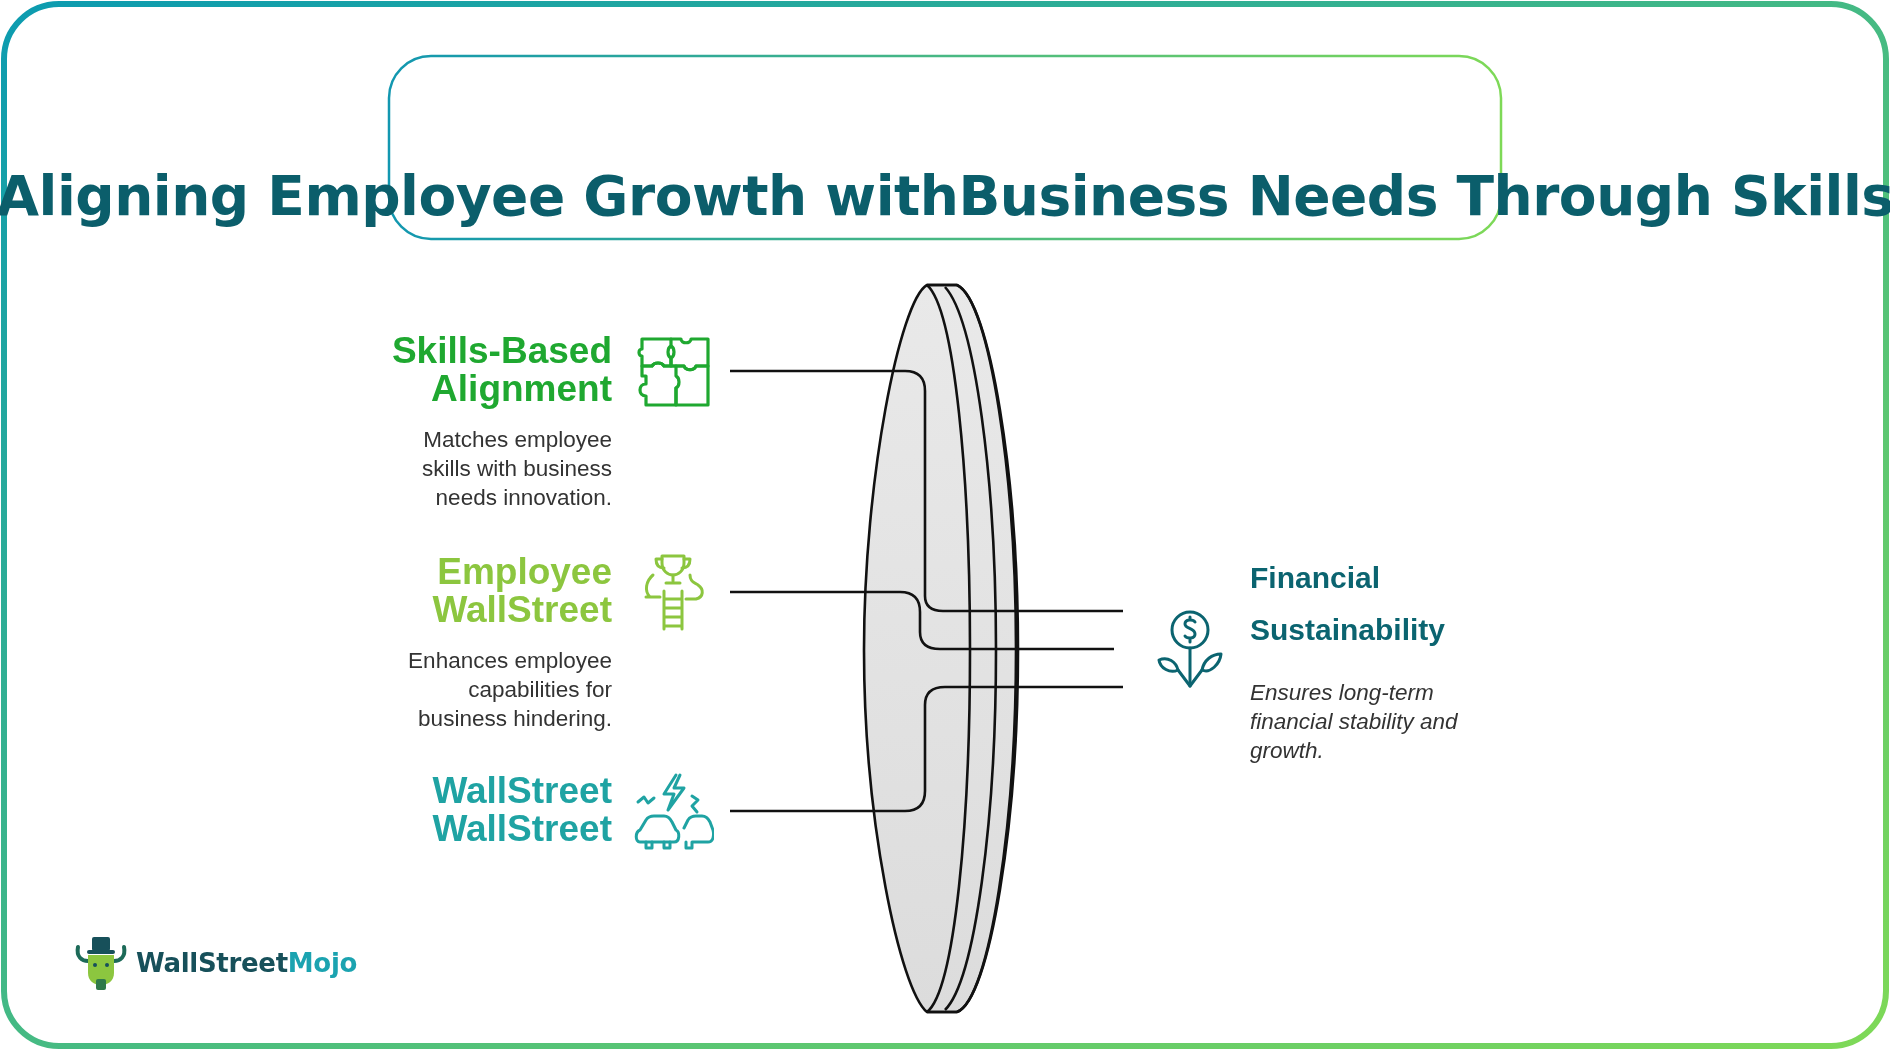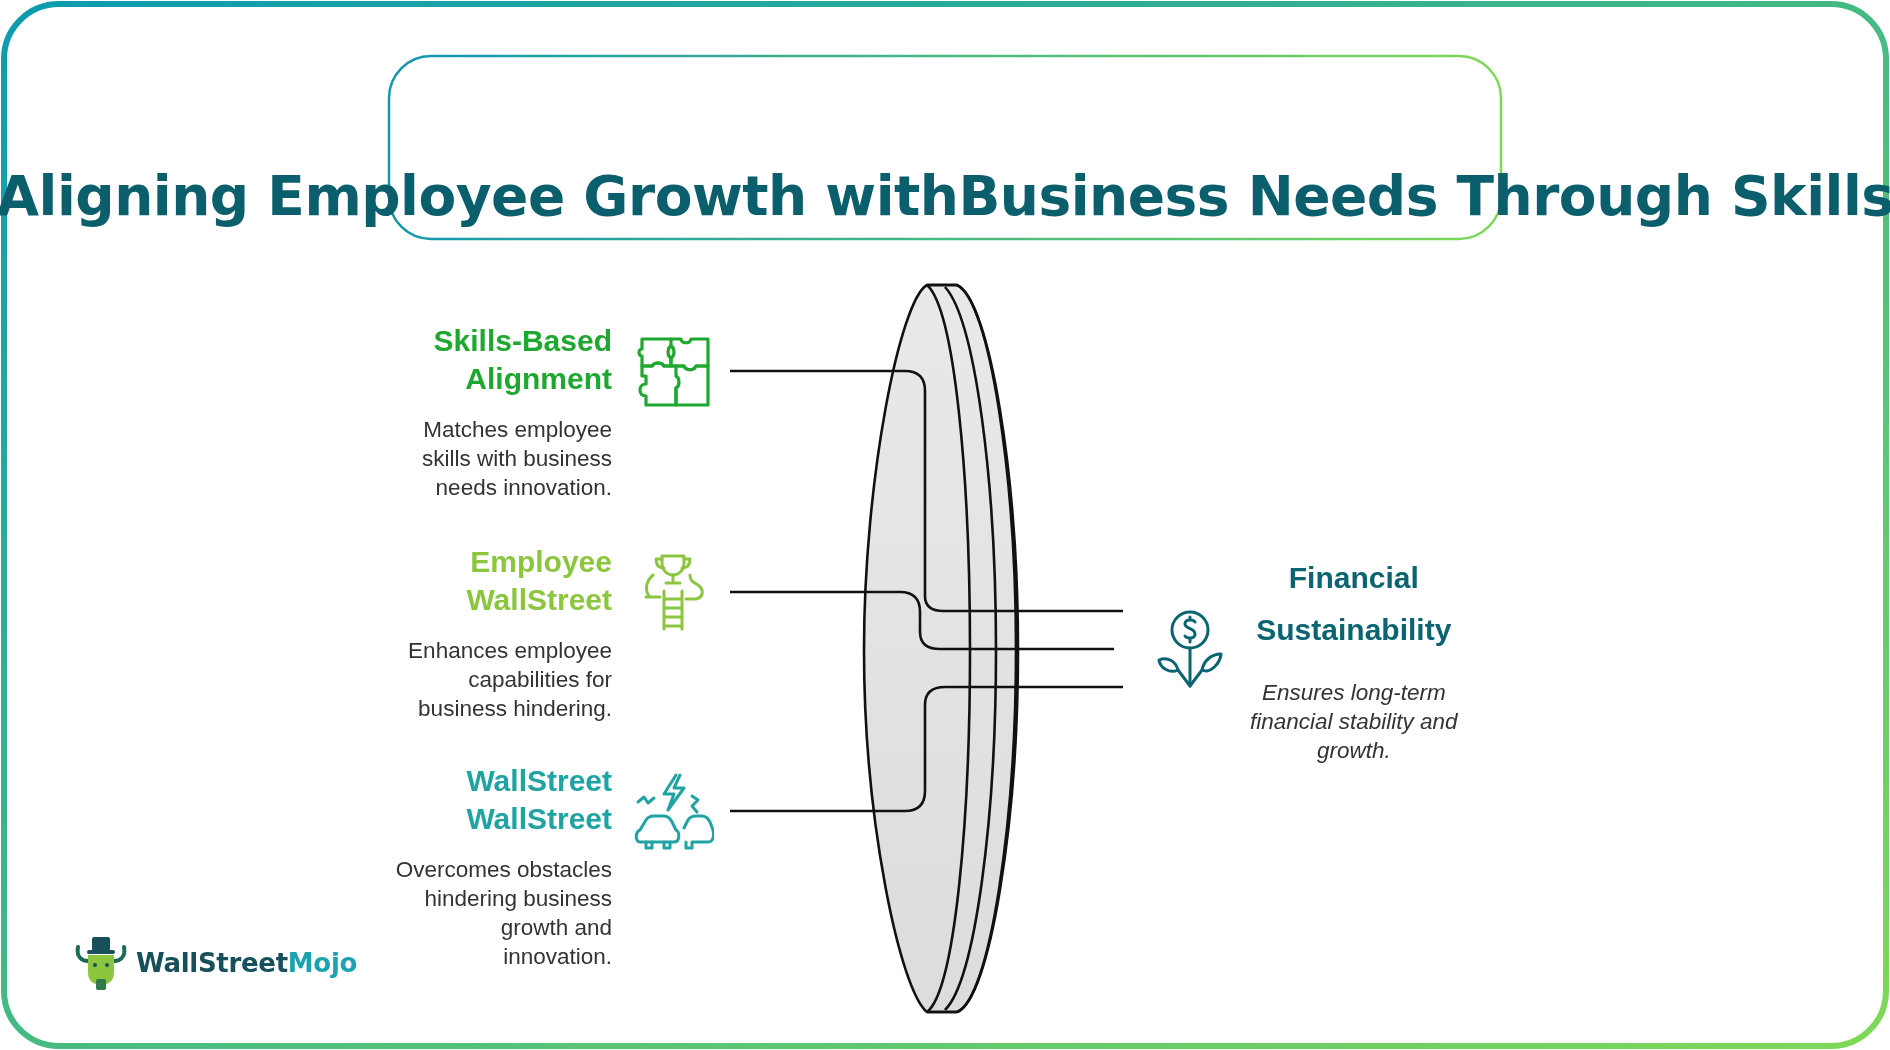--- a/index.html
+++ b/index.html
@@ -6,23 +6,23 @@
   body { width:1890px; height:1050px; position:relative; overflow:hidden;
          font-family:"Liberation Sans", sans-serif; }
   .frame-svg { position:absolute; left:0; top:0; width:1890px; height:1050px; pointer-events:none; }
   .title {
     position:absolute; left:388px; top:55px; width:1114px; height:185px;
     display:flex; flex-direction:row; align-items:center; justify-content:center;
     color:#0b5e6b; font-family:"DejaVu Sans", sans-serif; font-weight:bold;
     font-size:55px; line-height:84px; letter-spacing:-0.5px; text-align:center;margin-top:48px;
   }
   .item-left { position:absolute; right:1278px; text-align:right; }
-  .item-left .head { font-weight:bold; font-size:30px; line-height:38px; }
+  .item-left .head { font-weight:bold; font-size:37px; line-height:38px;margin-top:10px; }
   .item-left .desc, .item-right .desc { font-size:22.5px; line-height:29px; color:#333333; margin-top:17px; }
-  .item-right { position:absolute; left:1250px; text-align:center; }
+  .item-right { position:absolute; left:1250px; text-align:left; }
   .item-right .head { font-weight:bold; font-size:30px; line-height:54px; color:#0b6470; }
   .line { display:block; white-space:nowrap; }
   .icon { position:absolute; }
   .logo { position:absolute; left:74px; top:935px; display:flex; align-items:center; }
   .logo-text { font-family:"DejaVu Sans", sans-serif; font-weight:bold; font-size:26px; margin-left:8px; letter-spacing:-0.3px; }
   .logo-text .a { color:#17505a; }
   .logo-text .b { color:#1ba3b0; }
 </style>
 </head>
 <body>
@@ -113,26 +113,20 @@
     <path d="M52 22 C52 30 58 30 60 32 C66 36 66 44 58 46 H48"></path>
     <path d="M26 38 V76 M44 38 V76 M26 46 H44 M26 55 H44 M26 64 H44 M26 73 H44"></path>
   </g>
 </svg>
 
 <div class="item-left" style="top:762px;">
   <div class="head" style="color:#1fa3a3;">
     <span class="line">WallStreet</span>
     <span class="line">WallStreet</span>
   </div>
-  <div class="desc">
-    <span class="line">Overcomes obstacles</span>
-    <span class="line">hindering business</span>
-    <span class="line">growth and</span>
-    <span class="line">innovation.</span>
-  </div>
 </div>
 <svg class="icon" style="left:634px;top:772px;" width="80" height="80" viewBox="0 0 80 80">
   <g fill="none" stroke="#1fa3a3" stroke-width="3" stroke-linecap="round" stroke-linejoin="round">
     <path d="M42 3 L30 22 H40 L34 38 L50 16 H40 L46 3"></path>
     <path d="M4 30 L10 25 L14 31 L20 26"></path>
     <path d="M58 24 L64 28 L58 34 L63 40"></path>
     <path d="M6 70 C1 70 1 60 6 58 L12 48 C14 45 16 44 20 44 H30 C34 44 36 46 38 50 L42 58 C46 60 46 70 40 70 Z"></path>
     <path d="M12 70 V76 H18 V70 M30 70 V76 H36 V70"></path>
     <path d="M50 56 L54 48 C56 45 58 44 62 44 H68 C72 44 74 46 76 50 L79 58 C80 62 80 70 74 70 H58 V76 H52 V70"></path>
   </g>

